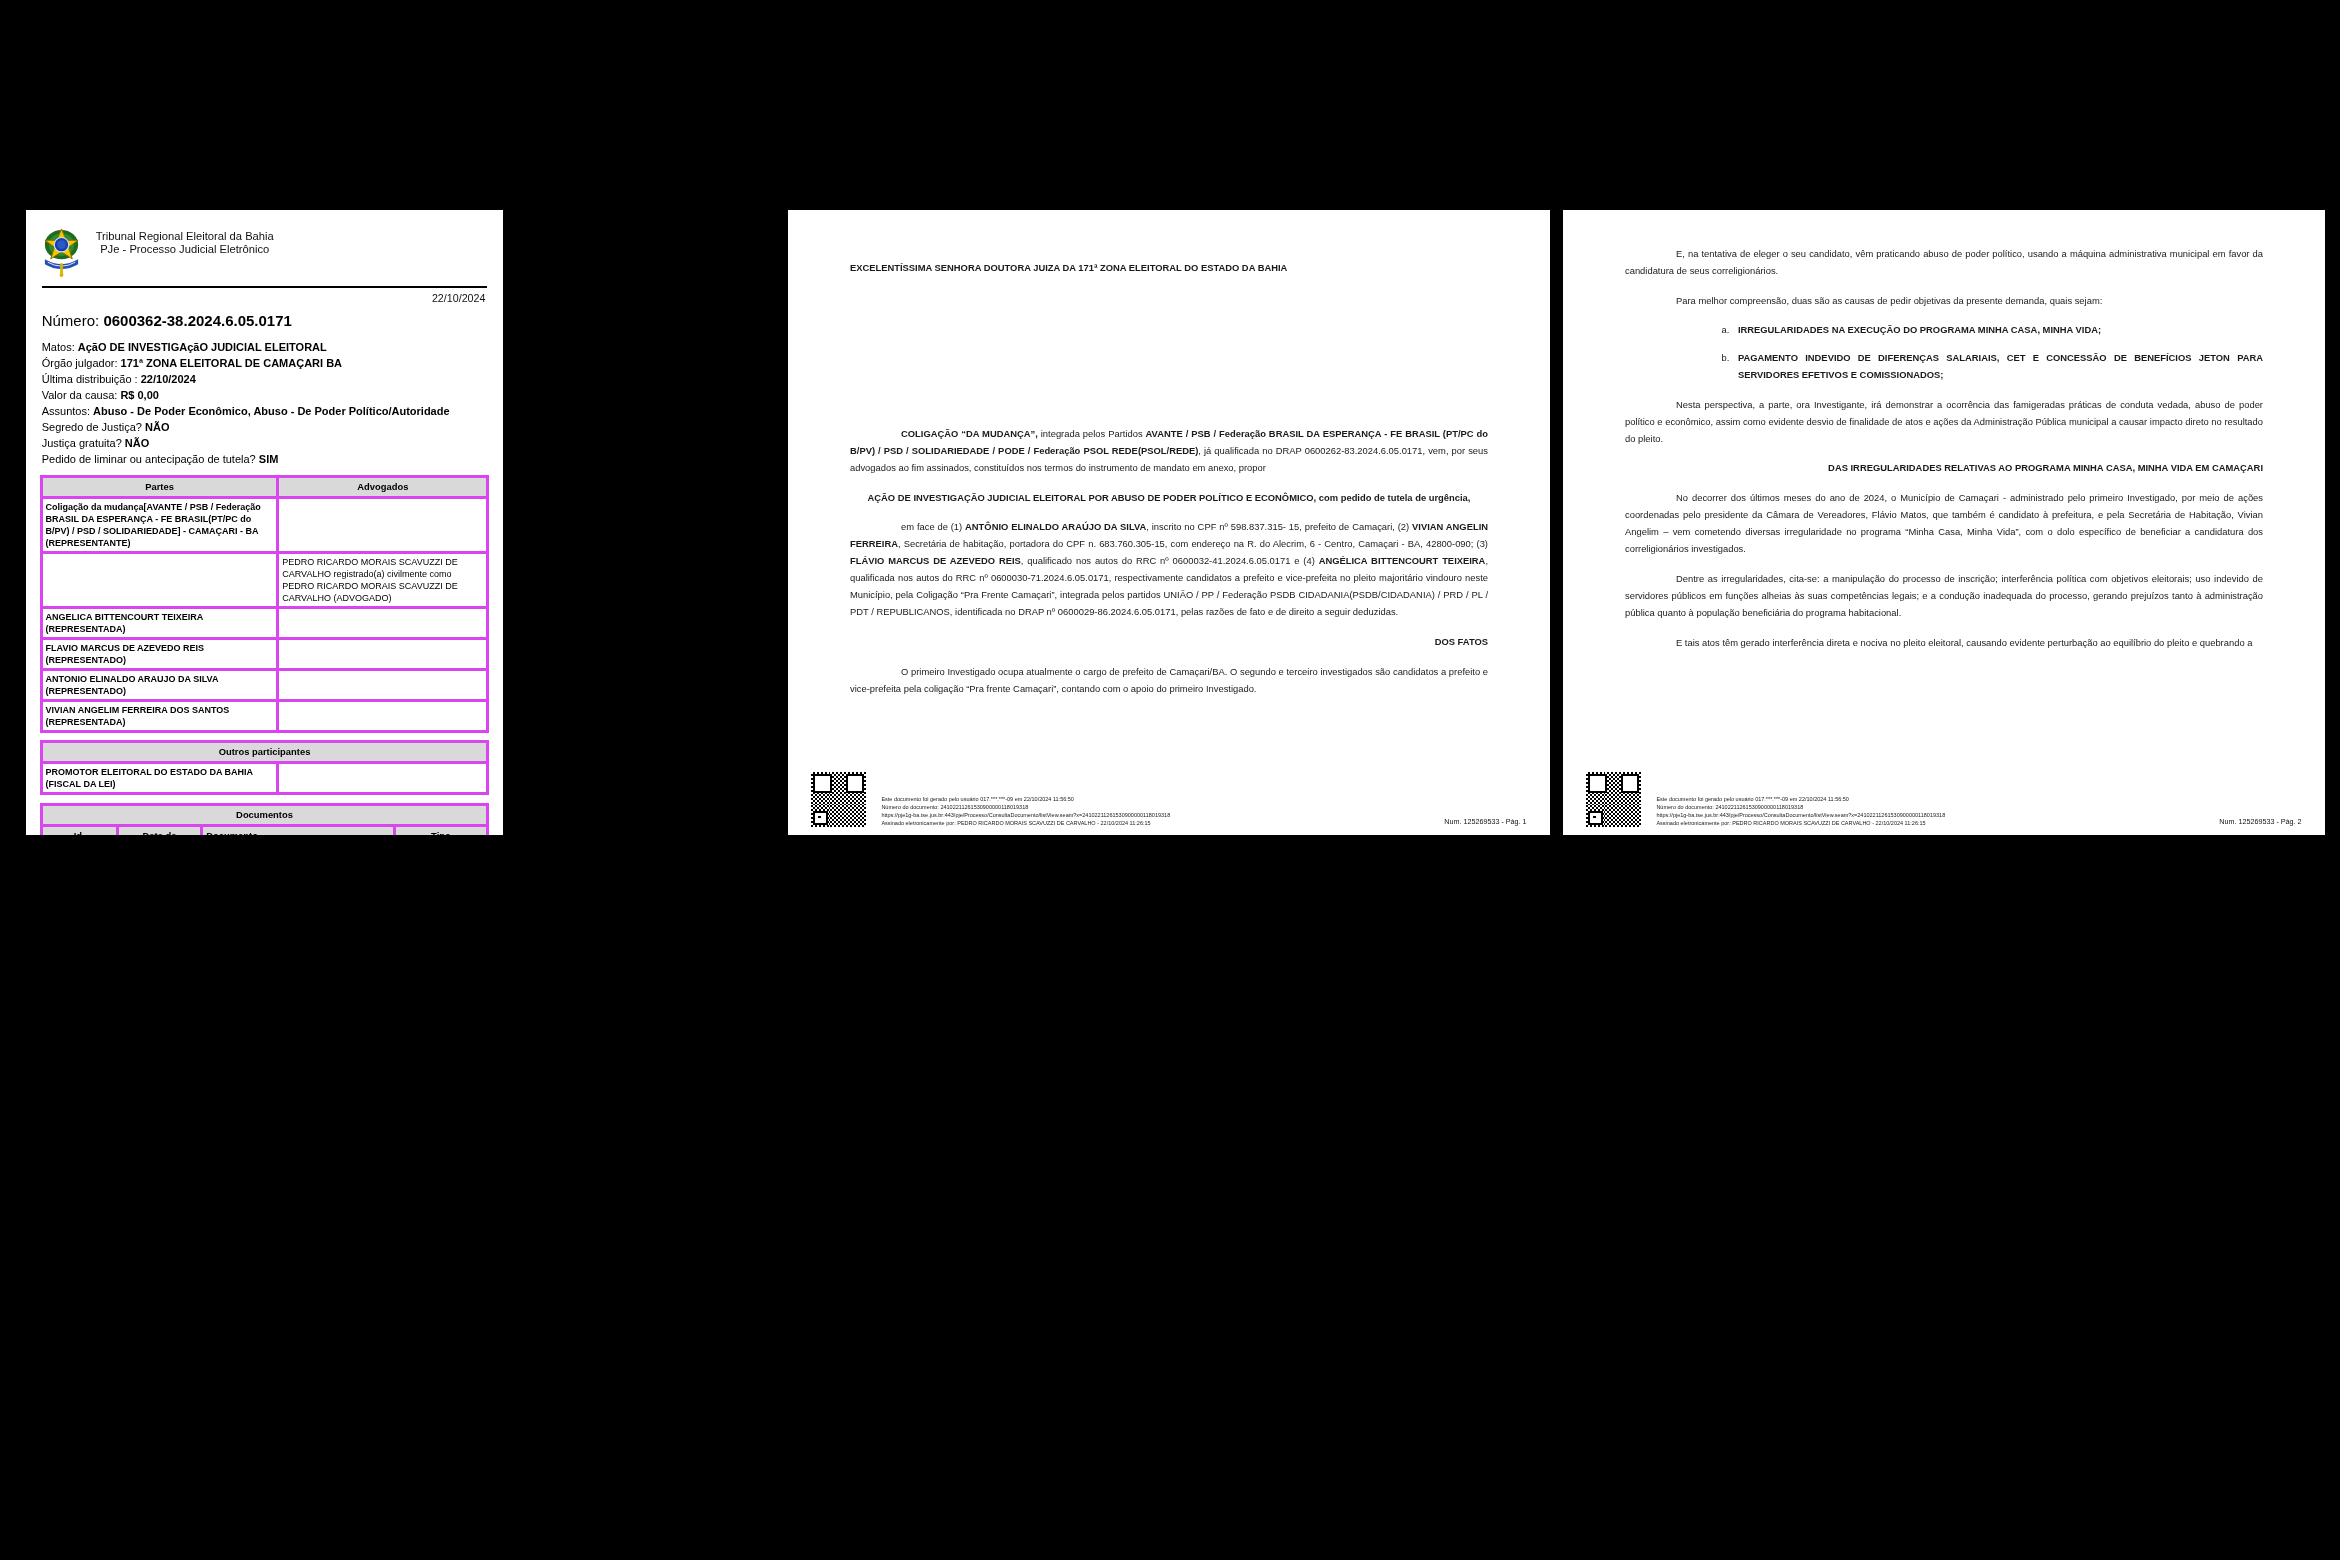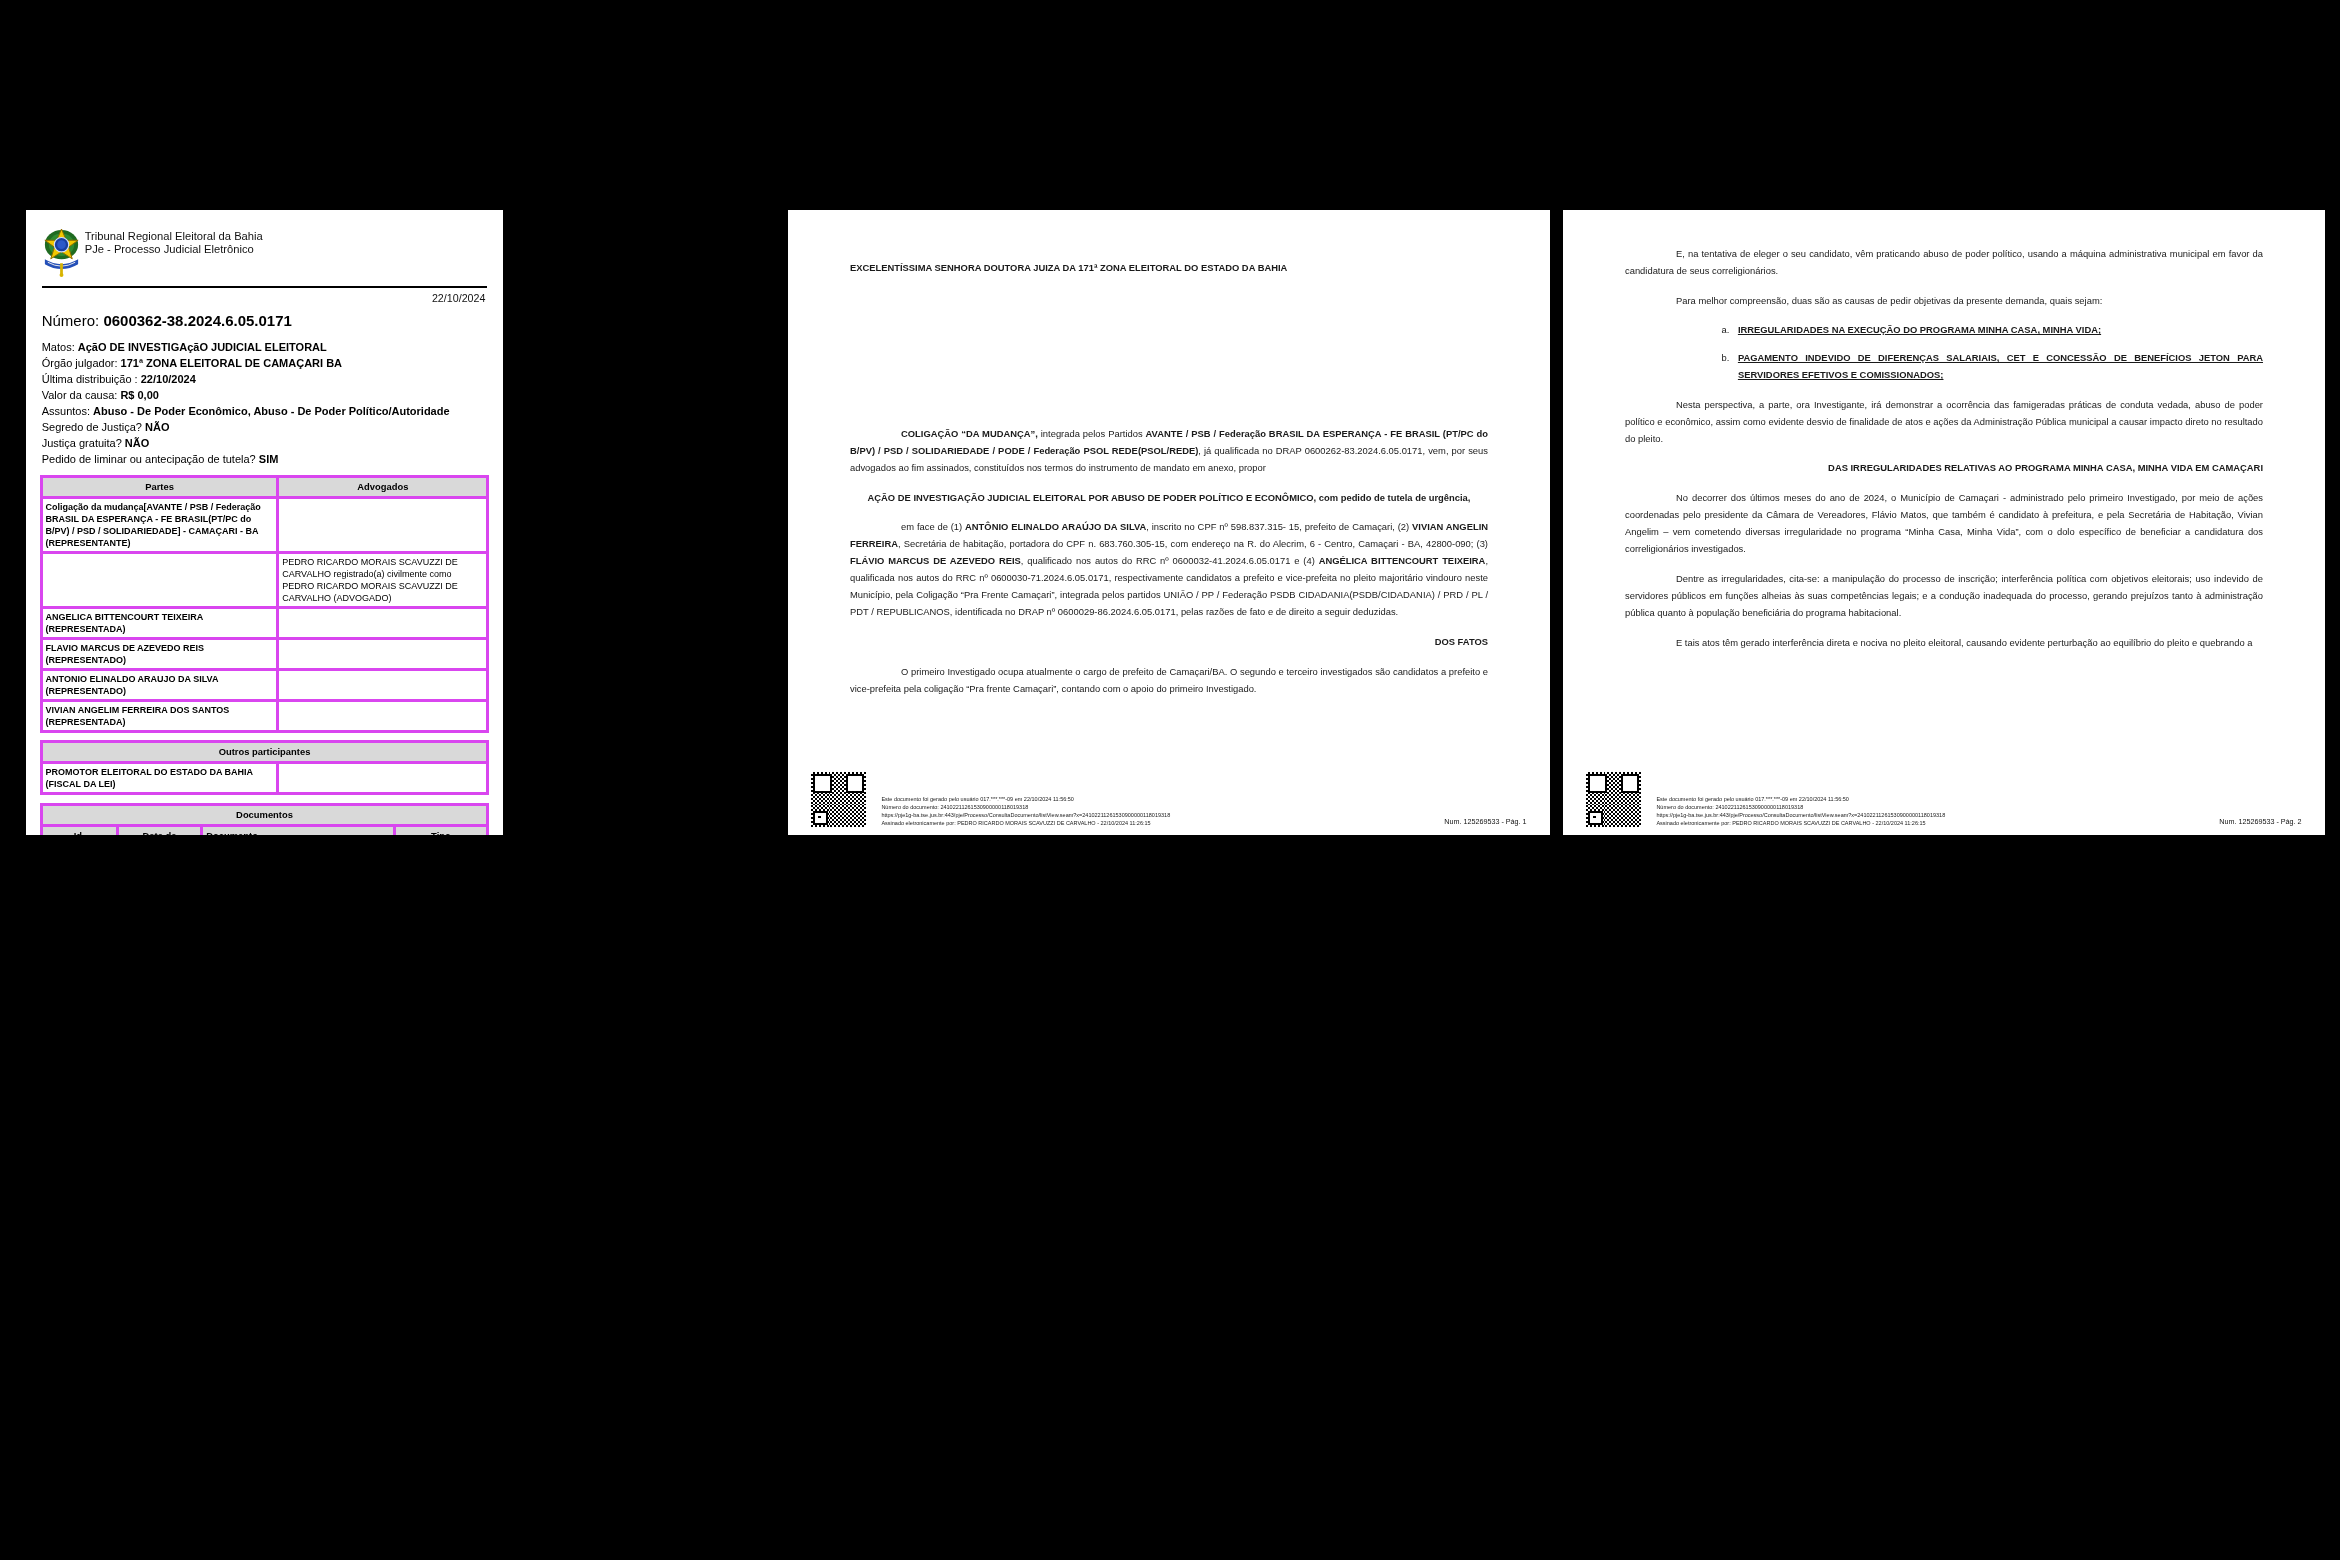--- a/index.html
+++ b/index.html
@@ -22,21 +22,21 @@
     background: #ffffff;
     overflow: hidden;
   }
   #page-1 { left: 26px;   top: 210px;  width: 477px;  height: 625px; }
   #page-2 { left: 788px;  top: 210px;  width: 762px;  height: 625px; }
   #page-3 { left: 1563px; top: 210px;  width: 762px;  height: 625px; }
 
   
   .p1-inner { padding: 9.8px 13.7px 0 13.7px; height: 100%; position: relative; }
 
-  .brasao-row { display: flex; align-items: flex-start; gap: 2px; padding-top: 5.9px; }
+  .brasao-row { display: flex; align-items: flex-start; gap: 13px; padding-top: 5.9px; text-align: center; }
   .brasao { width: 43px; height: 51px; flex: 0 0 43px; position: relative; }
   .org-lines { padding-top: 3.9px; }
   .org-lines div {
     font-size: 11.2px; line-height: 13px; color: #111;
     font-family: "Liberation Sans", sans-serif;
   }
 
   .hrule { border-top: 2.4px solid #000; margin: 9.8px 2px 3.9px 2px; }
 
   .date-right {
@@ -108,21 +108,21 @@
     font-size: 9.4px;
     line-height: 17px;
     color: #1a1a1a;
   }
   ol.alpha li {
     list-style: lower-alpha;
     margin-bottom: 10.7px;
     padding-left: 5.9px;
   }
   ol.alpha li span {
-    font-weight: bold; text-decoration: underline; text-align: justify;
+    font-weight: bold; text-align: justify;
     display: block;
   }
 
   
   .doc-footer {
     position: absolute;
     left: 23.4px; right: 23.4px; bottom: 7.8px;
     display: flex; align-items: flex-end; gap: 15px;
   }
   .qr {

